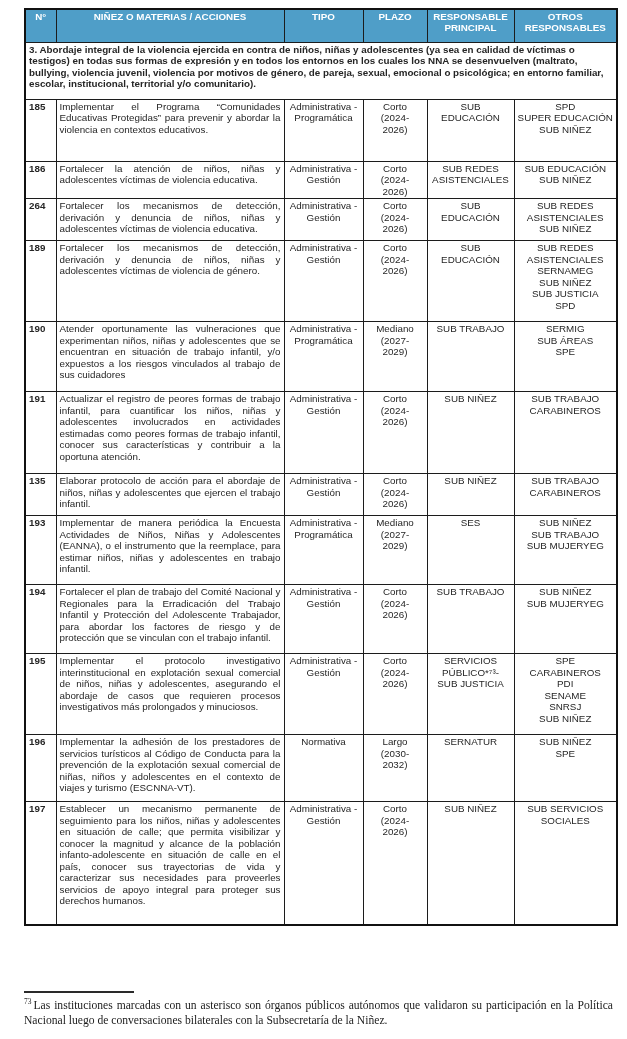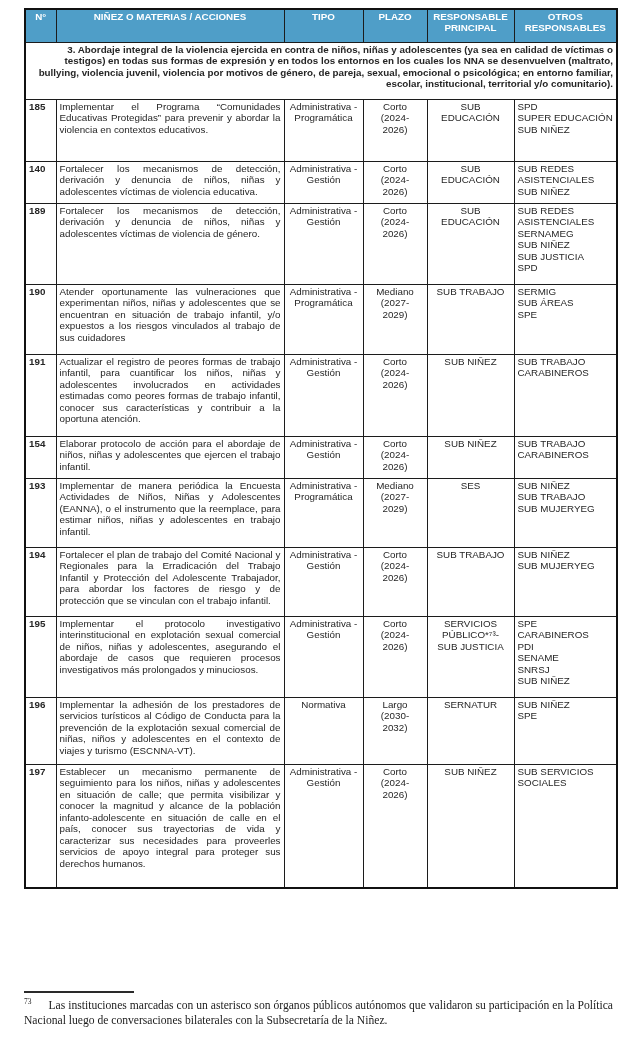--- a/index.html
+++ b/index.html
@@ -25,35 +25,35 @@
     font-size:9.8px;line-height:1.17;
     overflow:hidden;
     word-wrap:break-word;
   }
   thead th{
     background:var(--header-bg);color:var(--header-text);
     font-weight:bold;text-align:center;vertical-align:middle;
     font-size:10px;line-height:1.15;height:30px;padding:2px;
   }
   td.section-cell{
-    font-weight:bold;text-align:right;vertical-align:middle;
+    font-weight:bold;text-align:left;vertical-align:middle;
     font-size:10.4px;line-height:1.3;height:54px;padding:3px 8px;margin-left:38px;
   }
   td.num{font-weight:bold;text-align:left;font-size:10px;padding:2px 1px;}
   td.accion{text-align:justify;font-size:10px;line-height:1.18;padding:2px 4px;}
   td.tipo,td.plazo,td.resp{text-align:center;white-space:pre-line;font-size:9.8px;padding:2px 2px;}
-  td.otros{text-align:left;white-space:pre-line;font-size:9.8px;padding:2px 4px;}
+  td.otros{text-align:center;white-space:pre-line;font-size:9.8px;padding:2px 4px;}
   td.vmid{vertical-align:middle;}
   .footnote{
     position:absolute;left:24px;top:991px;width:589px;
     font-family:"Liberation Serif","DejaVu Serif",serif;color:#1b1b1b;
   }
   .footnote-rule{width:110px;border-top:2px solid #2a2a2a;margin:0 0 4px 0;}
   .footnote p{margin:0;font-size:11.6px;line-height:1.32;text-align:justify;}
-  .footnote sup{font-size:7.5px;margin-right:17px;}
+  .footnote sup{font-size:7.5px;margin-right:2px;}
 </style>
 </head>
 <body>
 
 <div class="page">
   <table class="actions">
     <colgroup>
       <col style="width:31px">
         <col style="width:228px">
         <col style="width:79px">
@@ -82,22 +82,34 @@
         <td class="tipo">Administrativa -
 Programática</td>
         <td class="plazo">Corto
 (2024-
 2026)</td>
         <td class="resp vmid">SUB EDUCACIÓN</td>
         <td class="otros">SPD
 SUPER EDUCACIÓN
 SUB NIÑEZ</td>
       </tr>
+      <tr style="height:32px">
+        <td class="num">186</td>
+        <td class="accion">Fortalecer la atención de niños, niñas y adolescentes víctimas de violencia educativa.</td>
+        <td class="tipo">Administrativa -
+Gestión</td>
+        <td class="plazo">Corto
+(2024-
+2026)</td>
+        <td class="resp">SUB REDES ASISTENCIALES</td>
+        <td class="otros">SUB EDUCACIÓN
+SUB NIÑEZ</td>
+      </tr>
       <tr style="height:42px">
-        <td class="num">140</td>
+        <td class="num">264</td>
         <td class="accion">Fortalecer los mecanismos de detección, derivación y denuncia de niños, niñas y adolescentes víctimas de violencia educativa.</td>
         <td class="tipo">Administrativa -
 Gestión</td>
         <td class="plazo">Corto
 (2024-
 2026)</td>
         <td class="resp">SUB EDUCACIÓN</td>
         <td class="otros">SUB REDES ASISTENCIALES
 SUB NIÑEZ</td>
       </tr>
@@ -135,21 +147,21 @@
         <td class="tipo">Administrativa -
 Gestión</td>
         <td class="plazo">Corto
 (2024-
 2026)</td>
         <td class="resp">SUB NIÑEZ</td>
         <td class="otros">SUB TRABAJO
 CARABINEROS</td>
       </tr>
       <tr style="height:42px">
-        <td class="num">154</td>
+        <td class="num">135</td>
         <td class="accion">Elaborar protocolo de acción para el abordaje de niños, niñas y adolescentes que ejercen el trabajo infantil.</td>
         <td class="tipo">Administrativa -
 Gestión</td>
         <td class="plazo">Corto
 (2024-
 2026)</td>
         <td class="resp">SUB NIÑEZ</td>
         <td class="otros">SUB TRABAJO
 CARABINEROS</td>
       </tr>

